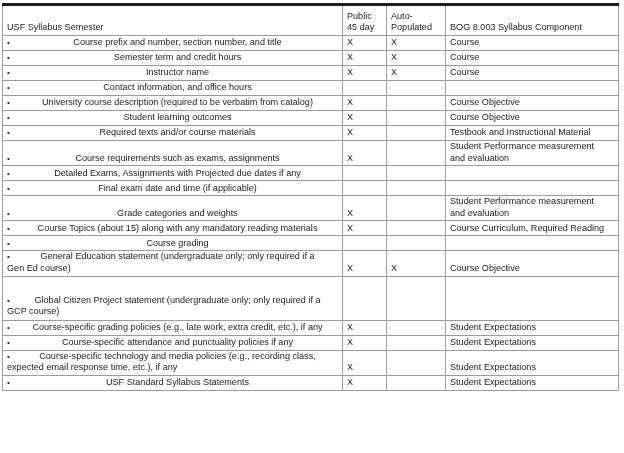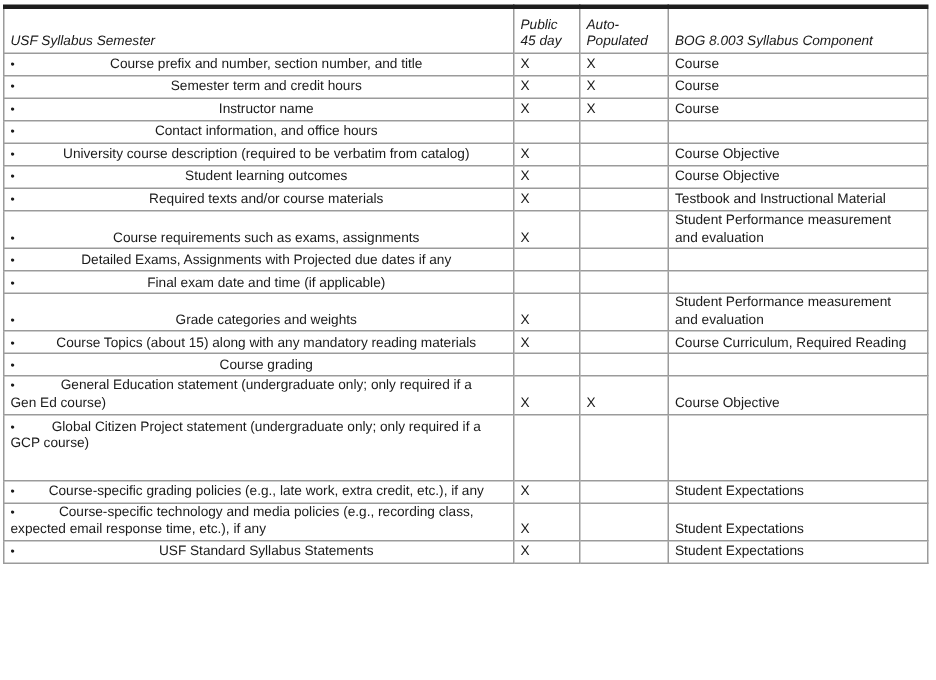--- a/index.html
+++ b/index.html
@@ -49,21 +49,20 @@
   
   col.c-component { width: 340px; }
   col.c-public    { width: 44px; }
   col.c-auto      { width: 59px; }
   col.c-bog       { width: 173px; }
 
   thead th {
     font-weight: bold;
     vertical-align: bottom;
     padding-bottom: 2px;
-    font-style: italic;
   }
   thead tr { height: 31px; }
 
   th.hdr-component { }
   th.hdr-public, th.hdr-auto {
     line-height: 11.4px;
     white-space: normal;
   }
   th.hdr-bog { }
 
@@ -260,38 +259,46 @@
         <td>
           <span class="bullet-item">General Education statement (undergraduate only; only required if a</span>
           <span class="plain-item">Gen Ed course)</span>
         </td>
         <td class="cell-mark">X</td>
         <td class="cell-mark">X</td>
         <td>Course Objective</td>
       </tr>
 
       <tr class="r-h48">
-        <td style="vertical-align: top; padding-top:2px;">
+        <td style="vertical-align: top; padding-top:18px;">
           <span class="bullet-item">Global Citizen Project statement (undergraduate only; only required if a</span>
           <span class="plain-item">GCP course)</span>
         </td>
         <td class="cell-mark"></td>
         <td class="cell-mark"></td>
         <td></td>
       </tr>
 
       <tr class="r-h18">
         <td>
             <span class="bullet-item">Course-specific grading policies (e.g., late work, extra credit, etc.), if any</span>
           </td>
         <td class="cell-mark">X</td>
         <td class="cell-mark"></td>
         <td>Student Expectations</td>
       </tr>
 
+      <tr class="r-h18">
+        <td>
+            <span class="bullet-item">Course-specific attendance and punctuality policies if any</span>
+          </td>
+        <td class="cell-mark">X</td>
+        <td class="cell-mark"></td>
+        <td>Student Expectations</td>
+      </tr>
 
       <tr class="r-h30">
         <td>
           <span class="bullet-item">Course-specific technology and media policies (e.g., recording class,</span>
           <span class="plain-item">expected email response time, etc.), if any</span>
         </td>
         <td class="cell-mark">X</td>
         <td class="cell-mark"></td>
         <td>Student Expectations</td>
       </tr>

